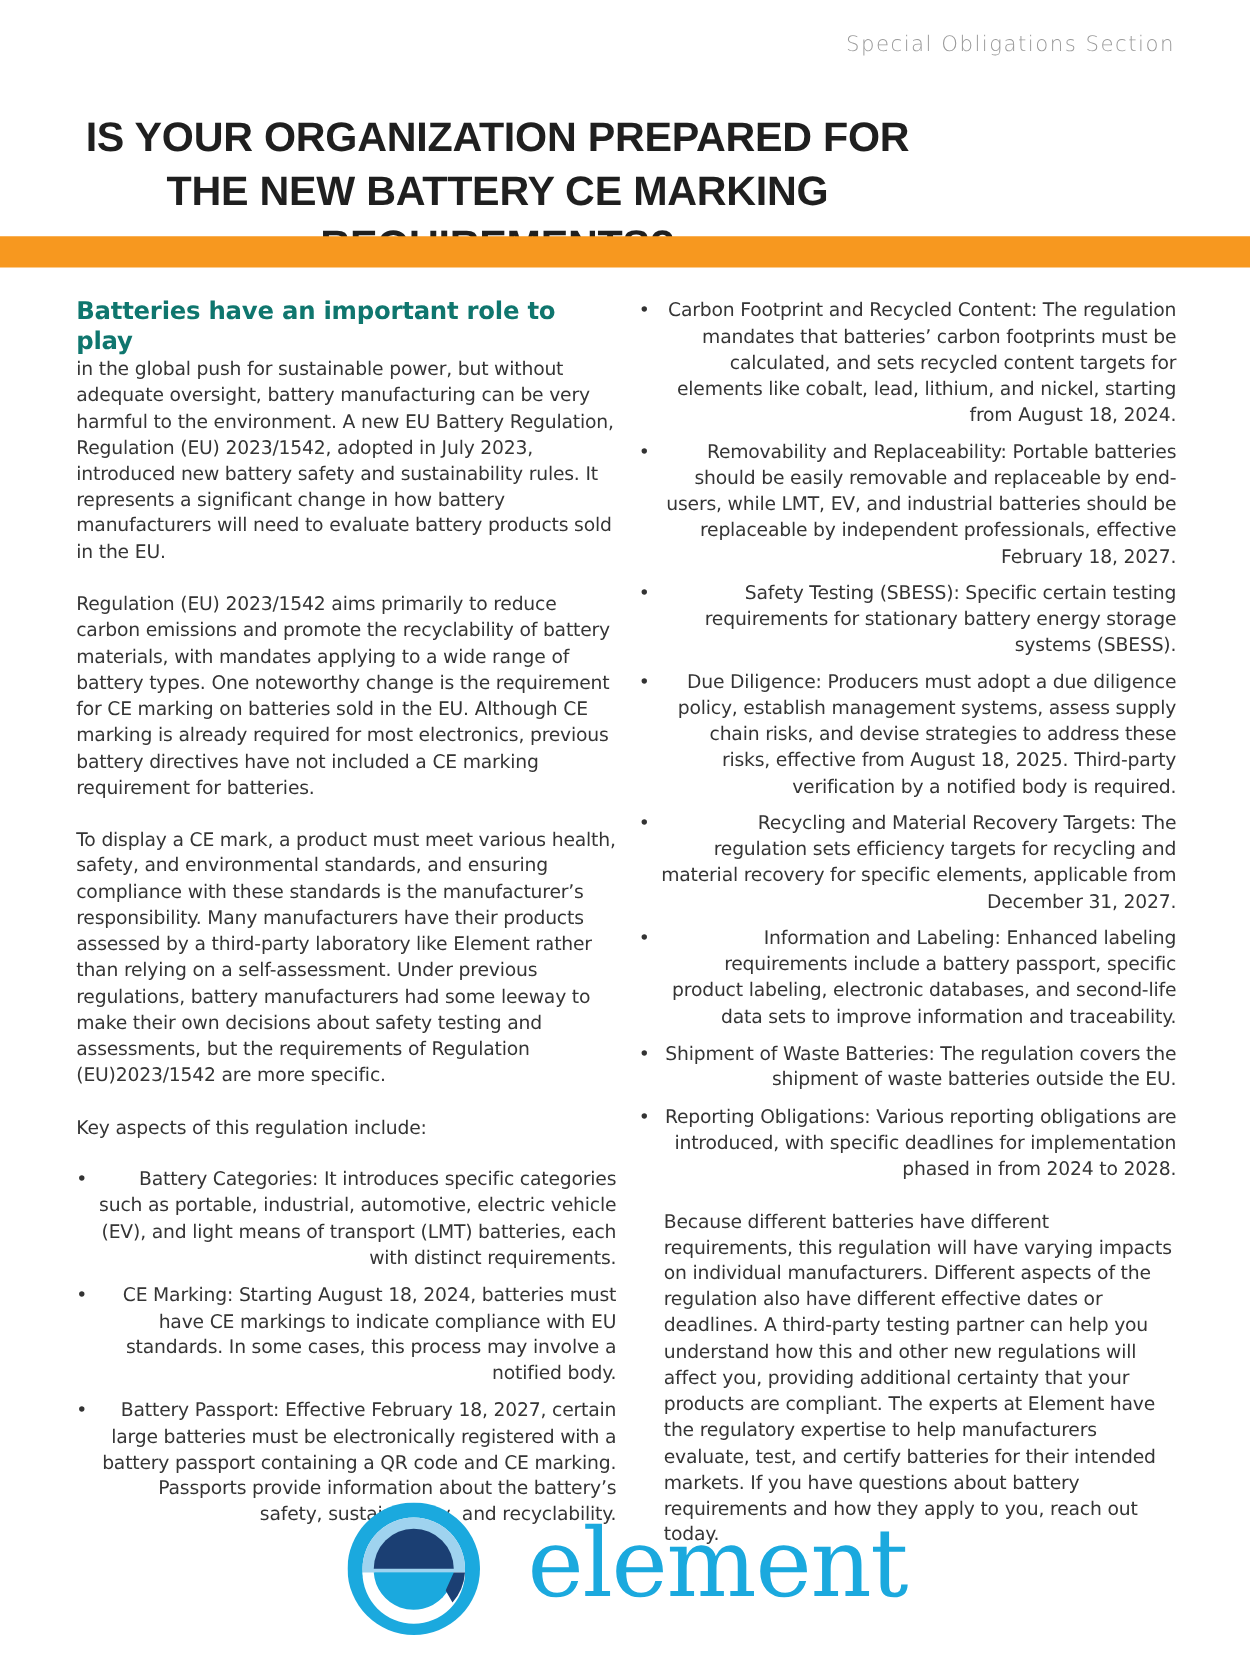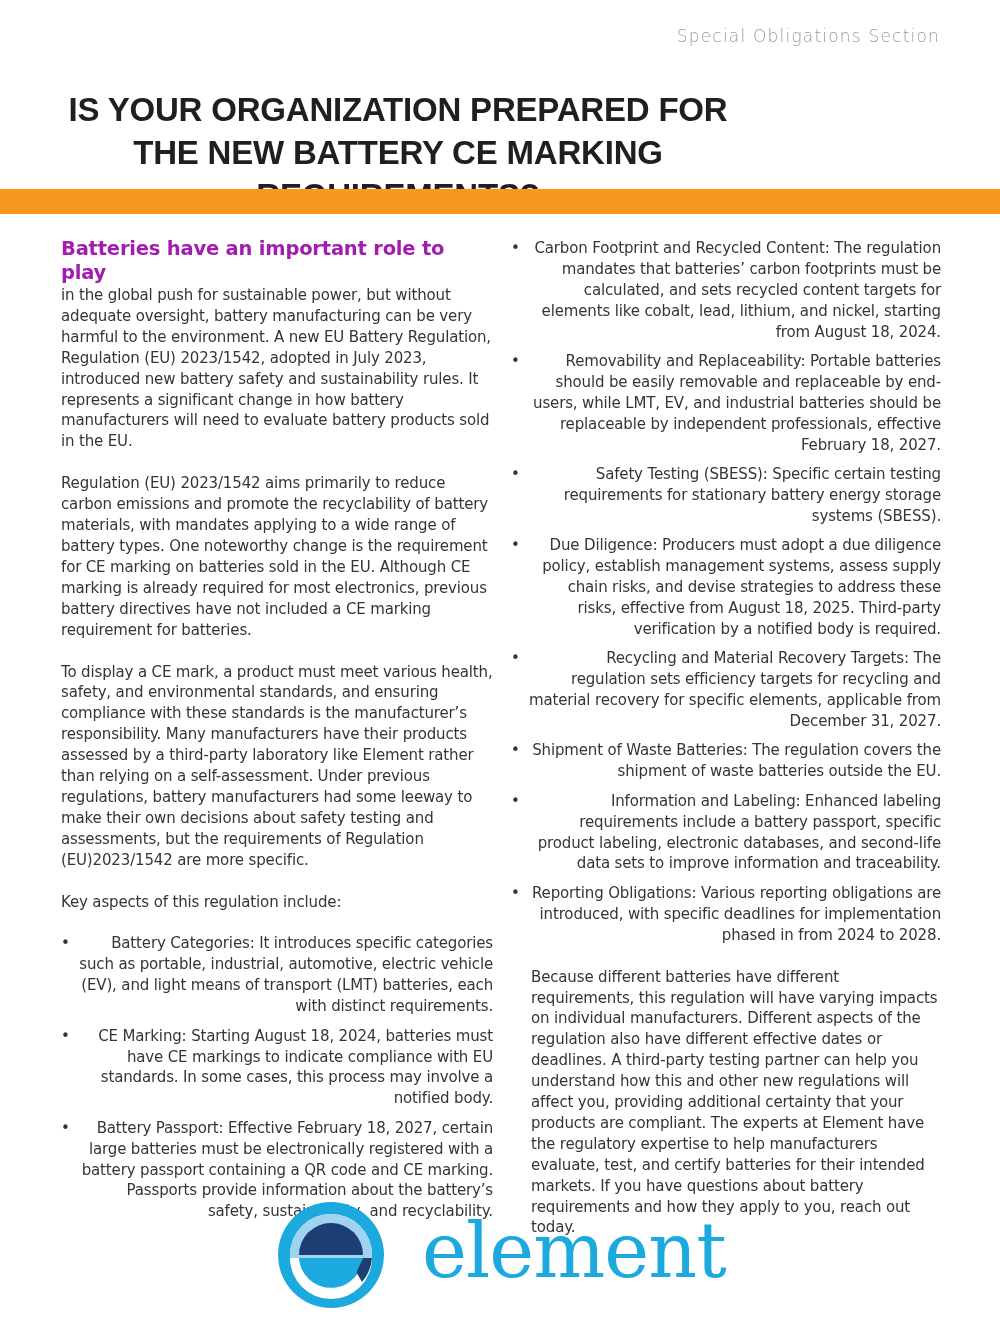--- a/index.html
+++ b/index.html
@@ -24,21 +24,21 @@
     background: #f7981f;
   }
   .col {
     position: absolute; top: 237px;
     font-size: 15px; line-height: 20.9px; color: #353535;
     letter-spacing: -0.15px;
   }
   .col-left { left: 61px; width: 432px; }
   .col-right { left: 511px; width: 430px; top: 238px; }
   .lead-heading {
-    font-size: 19.5px; font-weight: bold; color: #a21caf; line-height: 24px;
+    font-size: 19.5px; font-weight: bold; color: #0f766e; line-height: 24px;
     display: block; letter-spacing: -0.2px;
   }
   p { margin: 0 0 21px 0; }
   ul { margin: 0; padding: 0; list-style: none; text-align: right; }
   li { position: relative; padding-left: 16px; margin-bottom: 8.5px; }
   li::before {
     content: "\2022"; position: absolute; left: 0; top: 0; color: #333;
   }
   .col-right li { margin-bottom: 8.5px; }
   .key-aspects { margin-bottom: 21px; }
@@ -81,22 +81,22 @@
   </ul>
 </div>
 
 <div class="col col-right">
   <ul>
     <li>Carbon Footprint and Recycled Content: The regulation mandates that batteries’ carbon footprints must be calculated, and sets recycled content targets for elements like cobalt, lead, lithium, and nickel, starting from August 18, 2024.</li>
     <li>Removability and Replaceability: Portable batteries should be easily removable and replaceable by end-users, while LMT, EV, and industrial batteries should be replaceable by independent professionals, effective February 18, 2027.</li>
     <li>Safety Testing (SBESS): Specific certain testing requirements for stationary battery energy storage systems (SBESS).</li>
     <li>Due Diligence: Producers must adopt a due diligence policy, establish management systems, assess supply chain risks, and devise strategies to address these risks, effective from August 18, 2025. Third-party verification by a notified body is required.</li>
     <li>Recycling and Material Recovery Targets: The regulation sets efficiency targets for recycling and material recovery for specific elements, applicable from December 31, 2027.</li>
+    <li>Information and Labeling: Enhanced labeling requirements include a battery passport, specific product labeling, electronic databases, and second-life data sets to improve information and traceability.</li>
     <li>Shipment of Waste Batteries: The regulation covers the shipment of waste batteries outside the EU.</li>
-    <li>Information and Labeling: Enhanced labeling requirements include a battery passport, specific product labeling, electronic databases, and second-life data sets to improve information and traceability.</li>
     <li>Reporting Obligations: Various reporting obligations are introduced, with specific deadlines for implementation phased in from 2024 to 2028.</li>
   </ul>
   <p class="after-list">Because different batteries have different requirements, this regulation will have varying impacts on individual manufacturers. Different aspects of the regulation also have different effective dates or deadlines. A third-party testing partner can help you understand how this and other new regulations will affect you, providing additional certainty that your products are compliant. The experts at Element have the regulatory expertise to help manufacturers evaluate, test, and certify batteries for their intended markets. If you have questions about battery requirements and how they apply to you, reach out today.</p>
 </div>
 
 <div class="logo">
   <svg class="logo-mark" viewBox="0 0 106 106" xmlns="http://www.w3.org/2000/svg">
     <circle cx="53" cy="53" r="53" fill="#1ba9de"></circle>
     <circle cx="53" cy="53" r="41" fill="#ffffff"></circle>
     <circle cx="53" cy="53" r="41" fill="#9fd3ef"></circle>

